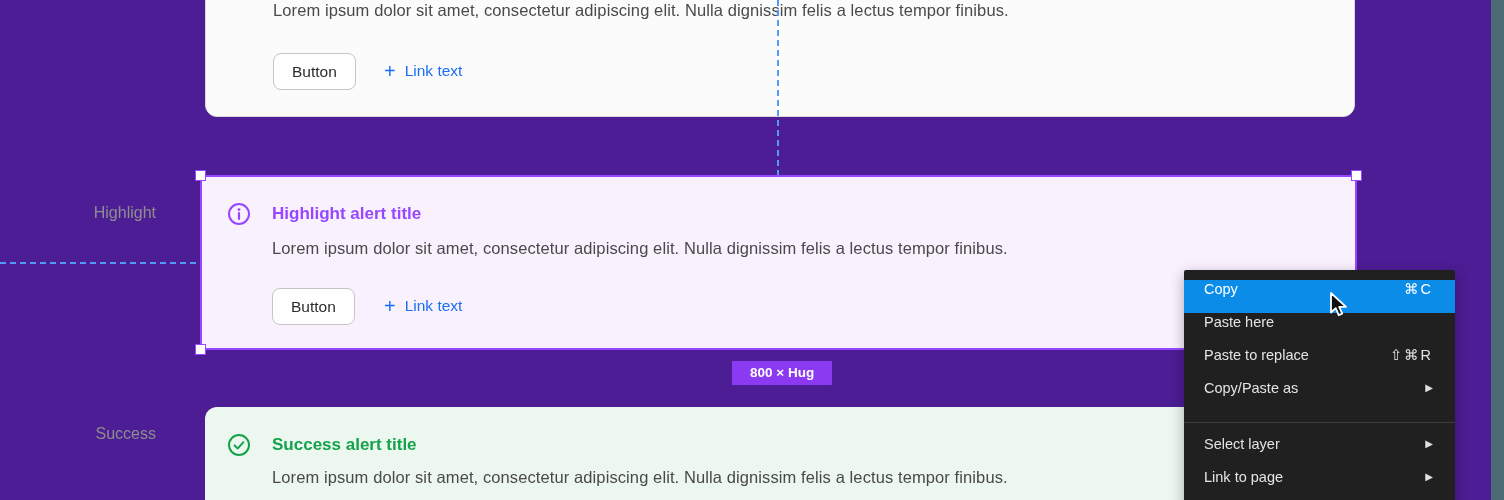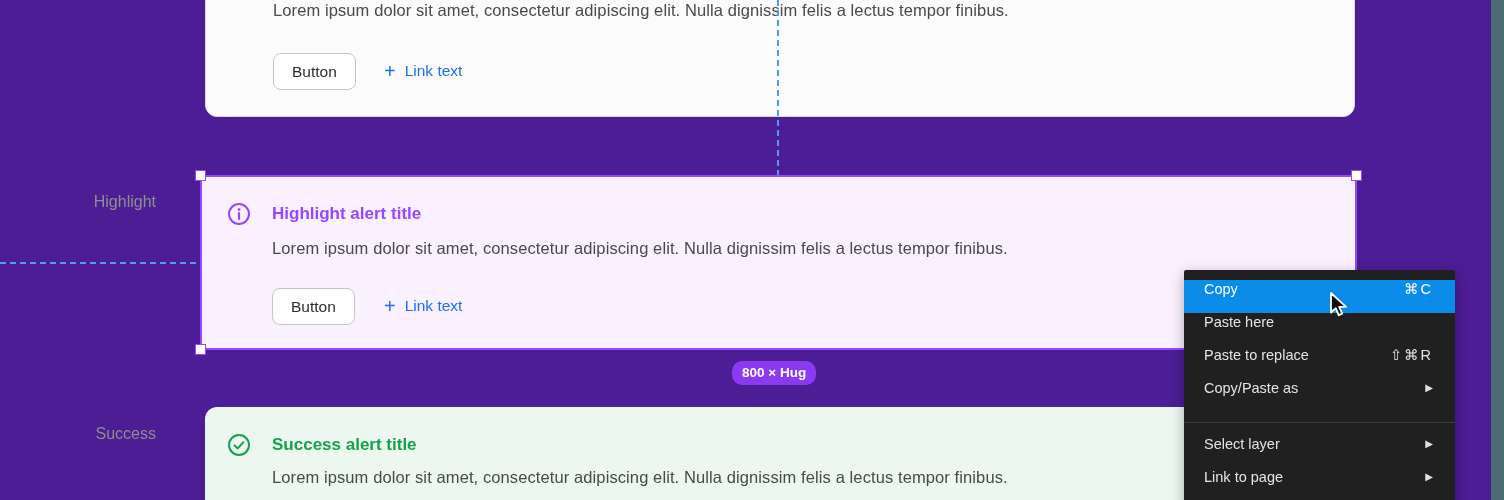--- a/index.html
+++ b/index.html
@@ -76,28 +76,28 @@
   .hguide {
     position: absolute; left: 0; top: 262px; width: 199px; height: 2px; z-index: 3;
     background: repeating-linear-gradient(to right, #4f9bf7 0 6px, transparent 6px 10px);
   }
 
   
   .section-label {
     position: absolute; left: 0; width: 156px; text-align: right;
     font-size: 16px; color: #8e8e8e; white-space: nowrap;
   }
-  .label-highlight { top: 193px; }
+  .label-highlight { top: 204px; }
   .label-success { top: 425px; }
 
   
   .size-badge {
     position: absolute; left: 732px; top: 361px; z-index: 5;
     background: #8c39f2; color: #ffffff; font-size: 13.5px; font-weight: bold;
-    padding: 4px 10px 5px; border-radius: 10px; white-space: nowrap;
+    padding: 4px 18px 5px; border-radius: 1px; white-space: nowrap;
   }
 
   
   .context-menu {
     position: absolute; left: 1184px; top: 270px; width: 271px; height: 240px;
     background: #202020; z-index: 10; padding-top: 10px;
     border-radius: 2px; box-shadow: 0 4px 14px rgba(0,0,0,0.3);
   }
   .menu-item {
     height: 33px; display: flex; align-items: center; padding: 0 22px 16px 20px;

